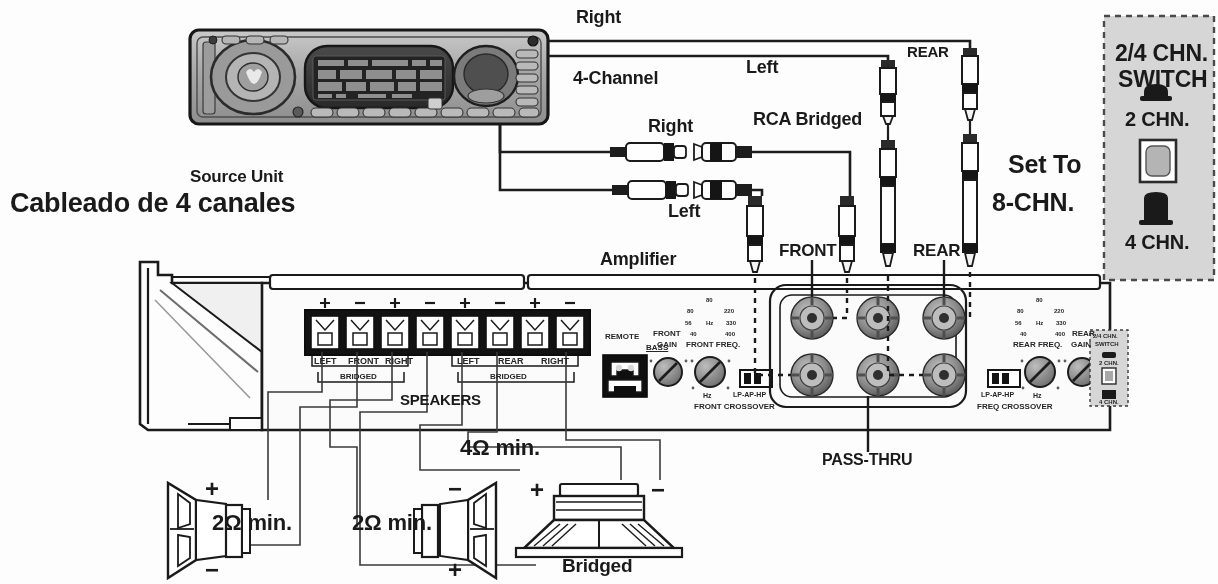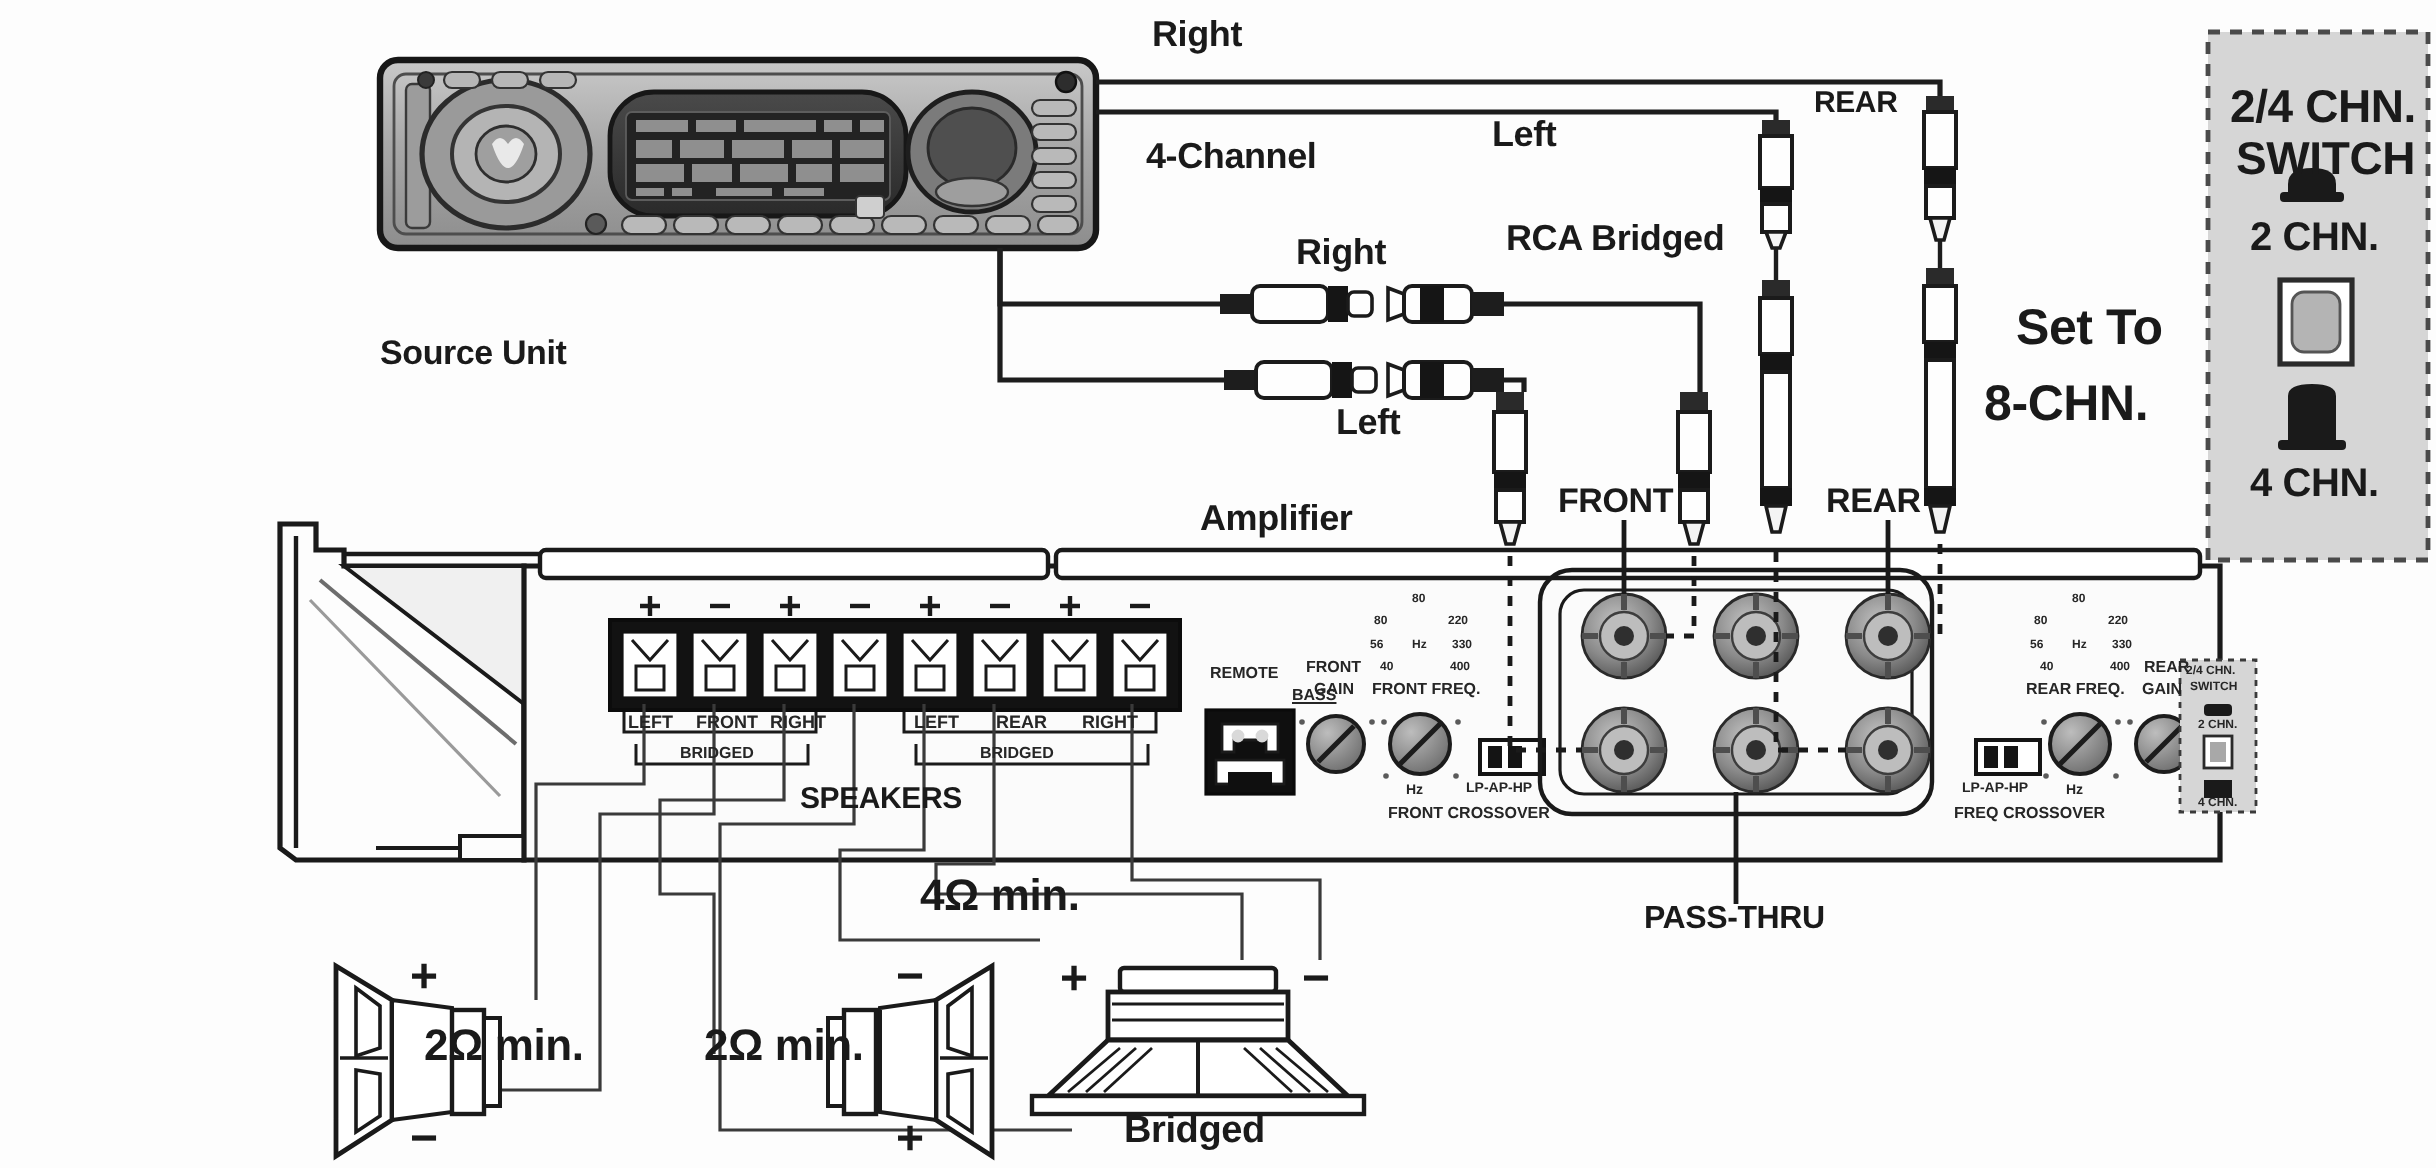--- a/index.html
+++ b/index.html
@@ -504,20 +504,21 @@
 
       <rect x="1140" y="140" width="36" height="42" fill="#ffffff" stroke="#2b2b2b" stroke-width="2.6"></rect>
       <rect x="1146" y="146" width="24" height="30" rx="6" fill="#b4b4b4" stroke="#555" stroke-width="1.4"></rect>
 
       <path d="M1144 198 q0 -6 12 -6 q12 0 12 6 v22 h-24 z" fill="#1a1a1a"></path>
       <rect x="1139" y="220" width="34" height="5" rx="2" fill="#1a1a1a"></rect>
     </g>
 
   </svg>
 
+  <div class="lbl" style="left:10px; top:190px; font-size:27px;">Cableado de 4 canales</div>
 
   <div class="lbl" style="left:190px; top:139px; font-size:17px;margin-top:29px;">Source Unit</div>
   <div class="lbl" style="left:573px; top:69px; font-size:18px;">4-Channel</div>
 
   <div class="lbl" style="left:576px; top:8px; font-size:18px;">Right</div>
   <div class="lbl" style="left:746px; top:58px; font-size:18px;">Left</div>
   <div class="lbl" style="left:907px; top:44px; font-size:15px;">REAR</div>
   <div class="lbl" style="left:753px; top:110px; font-size:18px;">RCA Bridged</div>
   <div class="lbl" style="left:648px; top:117px; font-size:18px;">Right</div>
   <div class="lbl" style="left:668px; top:202px; font-size:18px;">Left</div>

